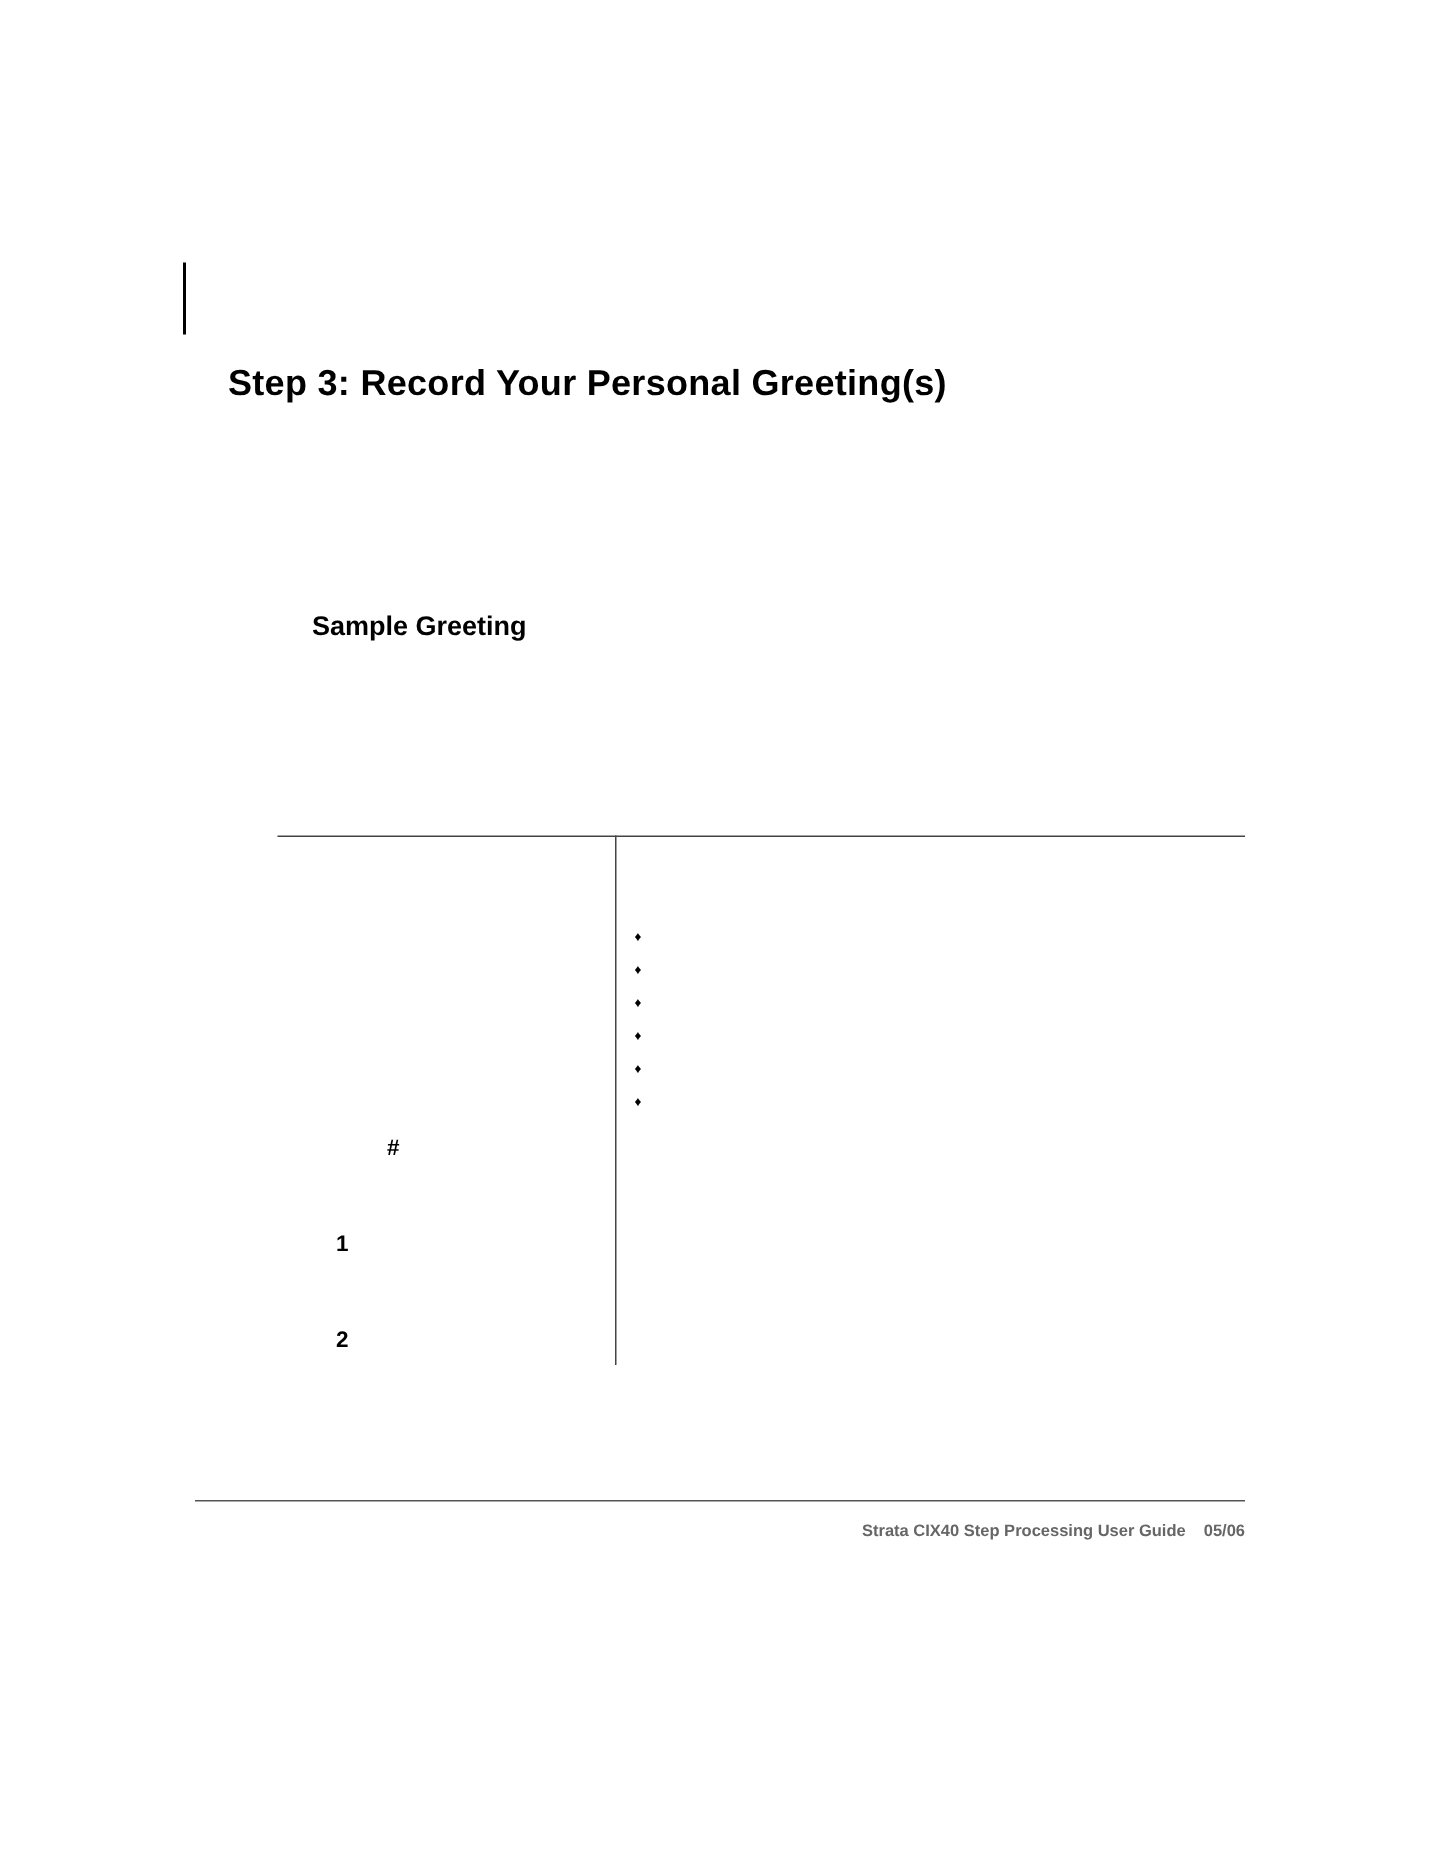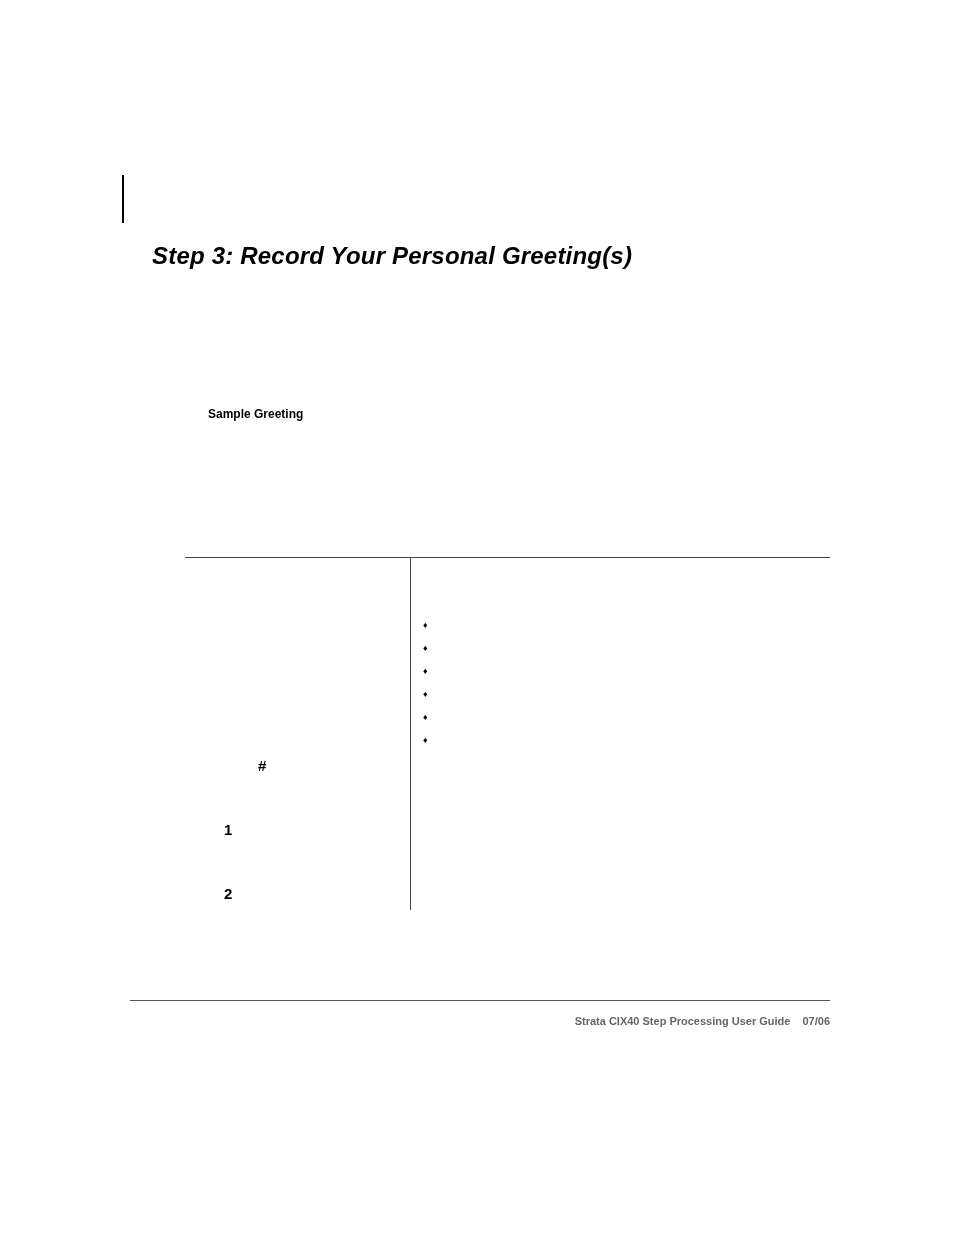--- a/index.html
+++ b/index.html
@@ -25,27 +25,26 @@
     height: 48px;
     background: #000;
   }
   .heading {
     position: absolute;
     top: 242px;
     left: 22px;
     font-size: 24px;
     font-weight: bold;
     letter-spacing: 0.2px;
-    font-style: italic;
   }
   .subheading {
     position: absolute;
     top: 407px;
     left: 78px;
-    font-size: 12px;
+    font-size: 18px;
     font-weight: bold;
   }
   .table-top {
     position: absolute;
     top: 557px;
     left: 55px;
     width: 645px;
     border-top: 1px solid #444;
   }
   .table-vline {
@@ -133,15 +132,15 @@
     <div></div>
     <div></div>
   </div>
 
   <div class="key-hash">#</div>
   <div class="key-1">1</div>
   <div class="key-2">2</div>
 
   <div class="footer-line"></div>
   <div class="footer-text">
-    <span>Strata CIX40 Step Processing User Guide</span><span class="date">07/06</span>
+    <span>Strata CIX40 Step Processing User Guide</span><span class="date">05/06</span>
   </div>
 </div>
 
 </body></html>

